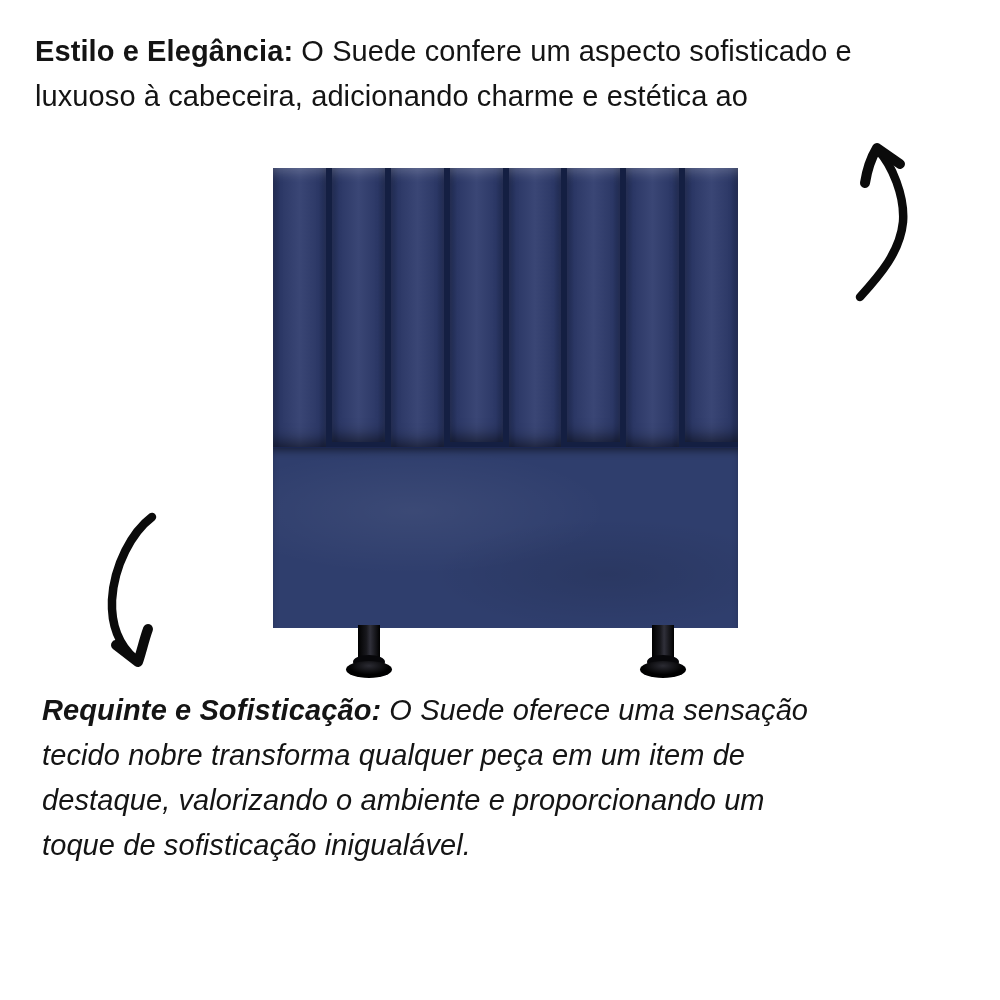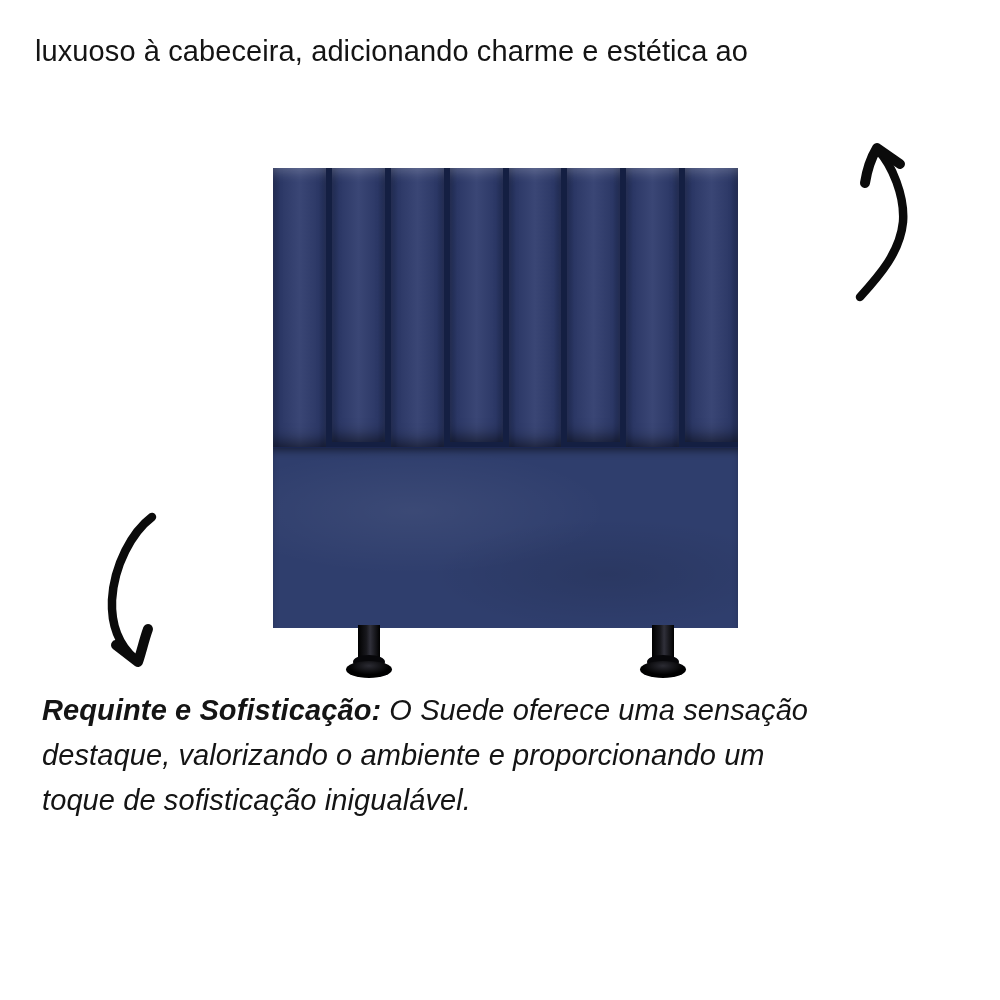--- a/index.html
+++ b/index.html
@@ -75,20 +75,21 @@
   .arrow-up   { left:845px; top:133px; width:72px; height:176px; }
   .arrow-down { left:100px; top:503px; width:62px; height:172px; }
   .arrow path { fill:none; stroke-linecap:round; stroke-linejoin:round; }
 </style>
 </head>
 <body>
 
 <main class="canvas">
 
   <p class="copy copy-top">
+    <span class="line"><strong>Estilo e Elegância:</strong><span> O Suede confere um aspecto sofisticado e</span></span>
     <span class="line">luxuoso à cabeceira, adicionando charme e estética ao</span>
   </p>
 
   <figure class="headboard" aria-label="Cabeceira estofada em suede azul marinho com painéis verticais e pés pretos">
     <div class="hb-channels">
       <div class="hb-panel"></div>
       <div class="hb-panel"></div>
       <div class="hb-panel"></div>
       <div class="hb-panel"></div>
       <div class="hb-panel"></div>
@@ -114,17 +115,18 @@
     <path d="M 865 183 C 867 170, 871 158, 877 148 L 900 164" stroke-width="10" stroke="#0b0b0b"></path>
   </svg>
 
   <svg class="arrow arrow-down" viewBox="100 503 62 172" aria-hidden="true">
     <path d="M 152 517 C 132 532, 114 565, 112 600 C 111 625, 119 645, 135 659" stroke-width="8.5" stroke="#0b0b0b"></path>
     <path d="M 116 645 L 138 662 C 142 650, 144 640, 148 629" stroke-width="10" stroke="#0b0b0b"></path>
   </svg>
 
   <p class="copy copy-bottom">
     <span class="line"><strong>Requinte e Sofisticação:</strong><span> O Suede oferece uma sensação</span></span>
+    <span class="line">tecido nobre transforma qualquer peça em um item de</span>
     <span class="line">destaque, valorizando o ambiente e proporcionando um</span>
     <span class="line">toque de sofisticação inigualável.</span>
   </p>
 
 </main>
 
 </body></html>

